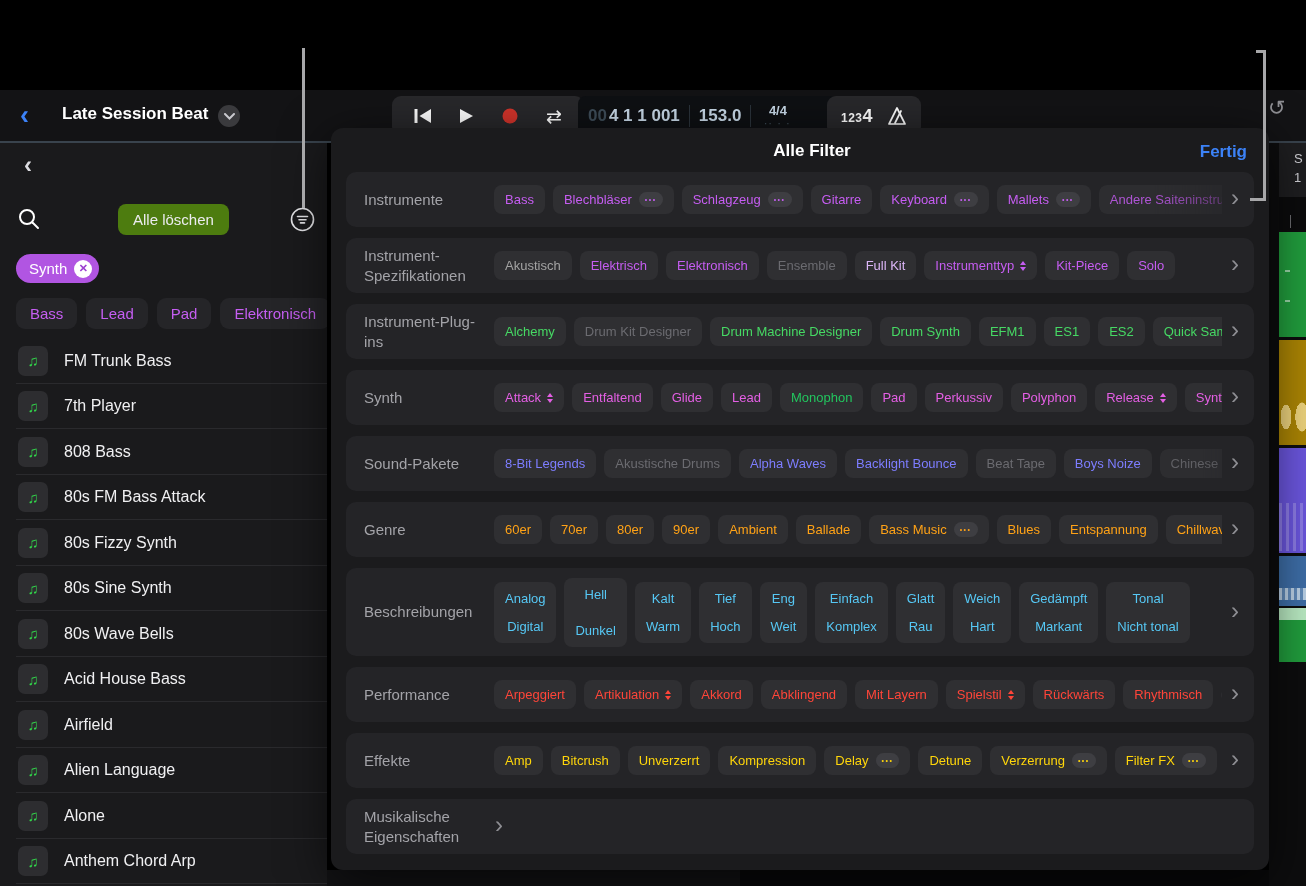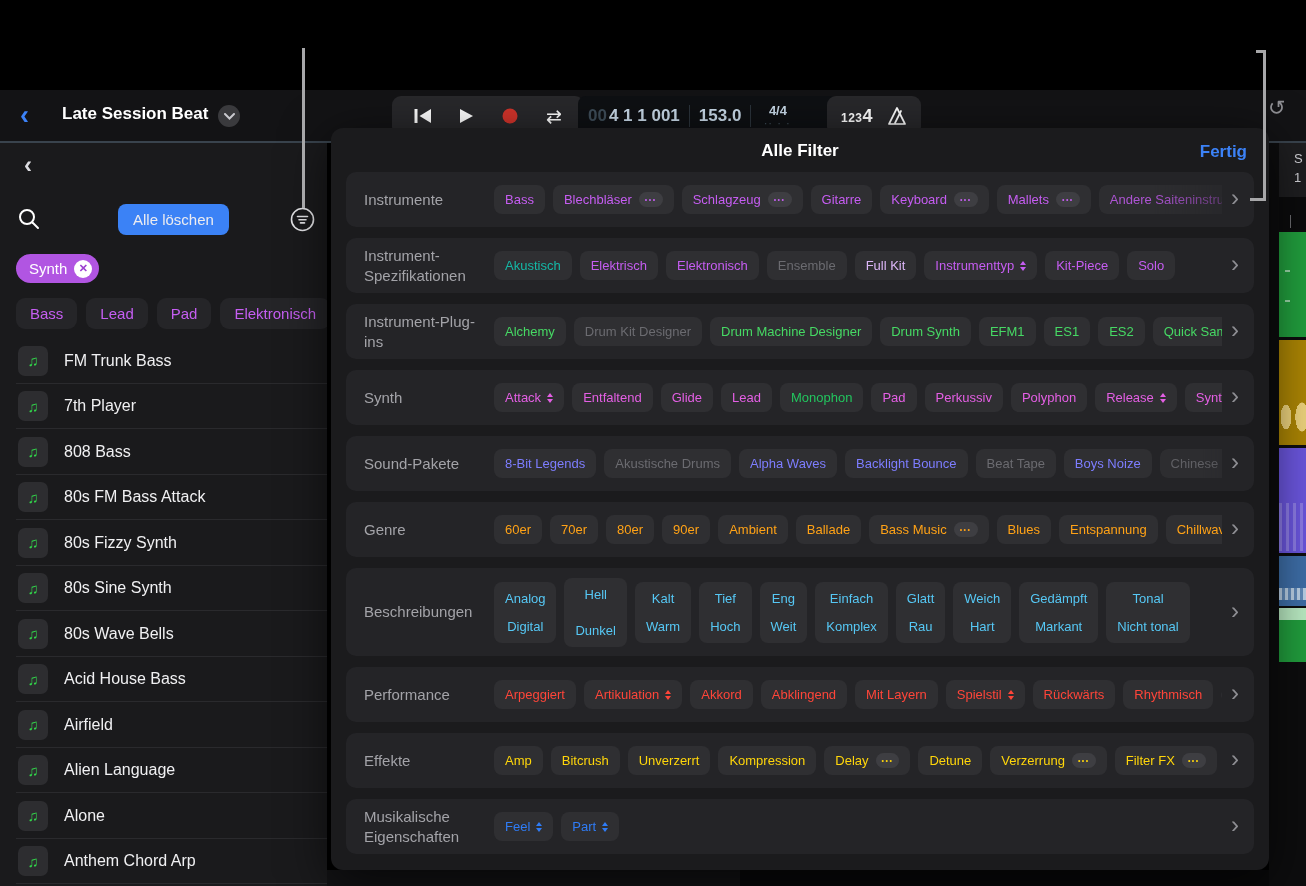--- a/index.html
+++ b/index.html
@@ -32,40 +32,40 @@
 
   
   #topline{left:0;top:141px;width:1306px;height:2px;background:#39434d;z-index:1;}
 
   
   #sidebar{left:0;top:143px;width:327px;height:743px;background:#1a1a1c;overflow:hidden;z-index:2;}
   #sb-back{position:absolute;left:24px;top:8px;font-size:24px;color:#dcdce0;font-weight:600;}
   #sb-title{position:absolute;left:0;top:14px;width:327px;text-align:center;font-size:17px;
             font-weight:700;color:#fff;}
   #sb-search{position:absolute;left:17px;top:64px;}
-  #sb-clear{position:absolute;left:118px;top:61px;height:31px;padding:0 15px;background:#3b82f6;
+  #sb-clear{position:absolute;left:118px;top:61px;height:31px;padding:0 15px;background:#4d7c0f;
             border-radius:8px;color:#ececf0;font-size:15px;display:flex;align-items:center;border:0;}
   #sb-filter{position:absolute;left:290px;top:64px;}
   #sel-tag{position:absolute;left:16px;top:111px;height:29px;background:#b155e2;border-radius:15px;
            display:flex;align-items:center;gap:7px;padding:0 7px 0 13px;color:#fff;font-size:15px;font-weight:500;}
   #sel-tag .x{width:18px;height:18px;border-radius:50%;background:#fff;color:#9b3fd0;font-size:11px;
               font-weight:700;display:flex;align-items:center;justify-content:center;}
   #cats{position:absolute;left:16px;top:155px;display:flex;gap:9px;white-space:nowrap;}
   .cat{background:#252528;border-radius:9px;padding:7px 14px;color:#c55ef2;font-size:15px;}
   #patches{position:absolute;left:0;top:195px;width:327px;}
   .prow{position:relative;height:45.5px;display:flex;align-items:center;padding-left:18px;}
   .prow::after{content:'';position:absolute;left:16px;right:0;bottom:0;height:1px;background:#2a2a2d;}
   .picon{width:30px;height:30px;border-radius:7px;background:#2d2d30;color:#32d74b;font-size:15px;
          display:flex;align-items:center;justify-content:center;}
   .pname{margin-left:16px;color:#f0f0f2;font-size:16px;}
 
   
   #panel{left:331px;top:128px;width:938px;height:742px;background:#1b1b1d;border-radius:12px;
          z-index:10;box-shadow:0 12px 50px rgba(0,0,0,.65);}
-  #panel-title{position:absolute;left:0;top:13px;width:100%;text-align:center;color:#fff;
+  #panel-title{position:absolute;left:12px;top:13px;width:100%;text-align:center;color:#fff;
                font-size:17px;font-weight:700;}
   #done-btn{position:absolute;right:16px;top:13px;color:#3c82f7;font-size:17px;font-weight:600;
             background:none;border:0;}
   #frows{position:absolute;left:15px;top:44px;width:908px;display:flex;flex-direction:column;gap:11px;}
   .frow{background:#242427;border-radius:10px;min-height:55px;display:flex;align-items:center;
         padding:0 6px 0 18px;}
   .frow.tall{min-height:88px;}
   .flabel{width:122px;flex:none;color:#a3a3a8;font-size:15px;line-height:1.3;}
   .ftags{flex:1;display:flex;align-items:center;gap:8px;margin-left:8px;overflow:hidden;
          white-space:nowrap;}
@@ -288,21 +288,21 @@
           </span>
           <span class="tag faded" style="color: rgb(198, 93, 242);">
             <span>Andere Saiteninstrumente</span>
           </span>
         </div>
         <div class="fchev">›</div>
       </div>
       <div class="frow">
         <div class="flabel">Instrument-Spezifikationen</div>
         <div class="ftags">
-          <span class="tag" style="color: #14b8a6;">
+          <span class="tag" style="color: #a3a3a3;">
             <span>Akustisch</span>
           </span>
           <span class="tag" style="color: rgb(198, 93, 242);">
             <span>Elektrisch</span>
           </span>
           <span class="tag" style="color: rgb(198, 93, 242);">
             <span>Elektronisch</span>
           </span>
           <span class="tag" style="color: rgb(107, 107, 112);">
             <span>Ensemble</span>
@@ -577,36 +577,20 @@
           </span>
           <span class="tag" style="color: rgb(255, 214, 10);">
             <span>Filter FX</span>
             <span class="more">•••</span>
           </span>
         </div>
         <div class="fchev">›</div>
       </div>
       <div class="frow">
         <div class="flabel">Musikalische Eigenschaften</div>
-        <div class="ftags">
-          <span class="tag" style="color: rgb(47, 124, 246);">
-            <span>Feel</span>
-            <span class="ud">
-              <i class="up"></i>
-              <i class="dn"></i>
-            </span>
-          </span>
-          <span class="tag" style="color: rgb(47, 124, 246);">
-            <span>Part</span>
-            <span class="ud">
-              <i class="up"></i>
-              <i class="dn"></i>
-            </span>
-          </span>
-        </div>
         <div class="fchev">›</div>
       </div>
     </div>
 </div>
 
 <div class="abs" id="strip">
   <div id="strip-head">
     <div>S</div>
     <div>1</div>
   </div>

